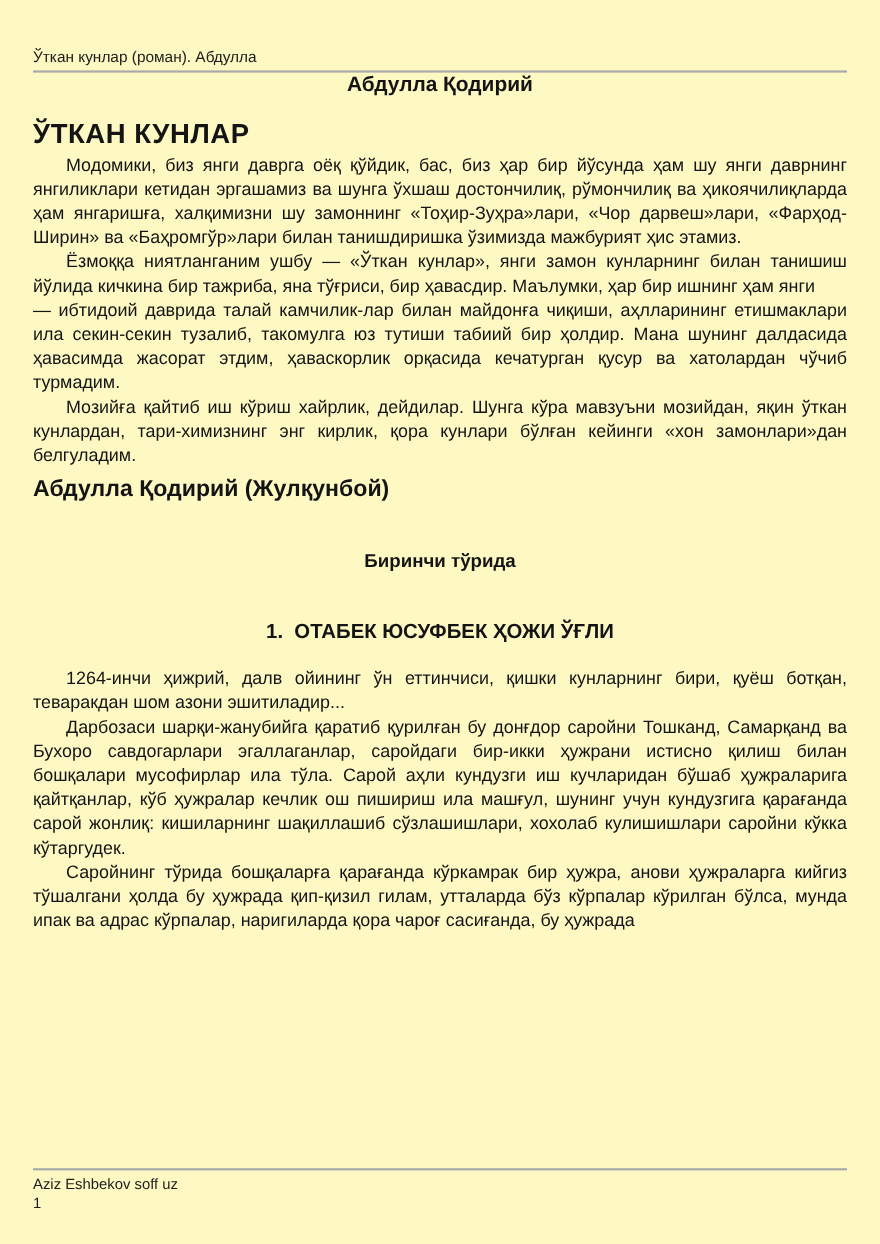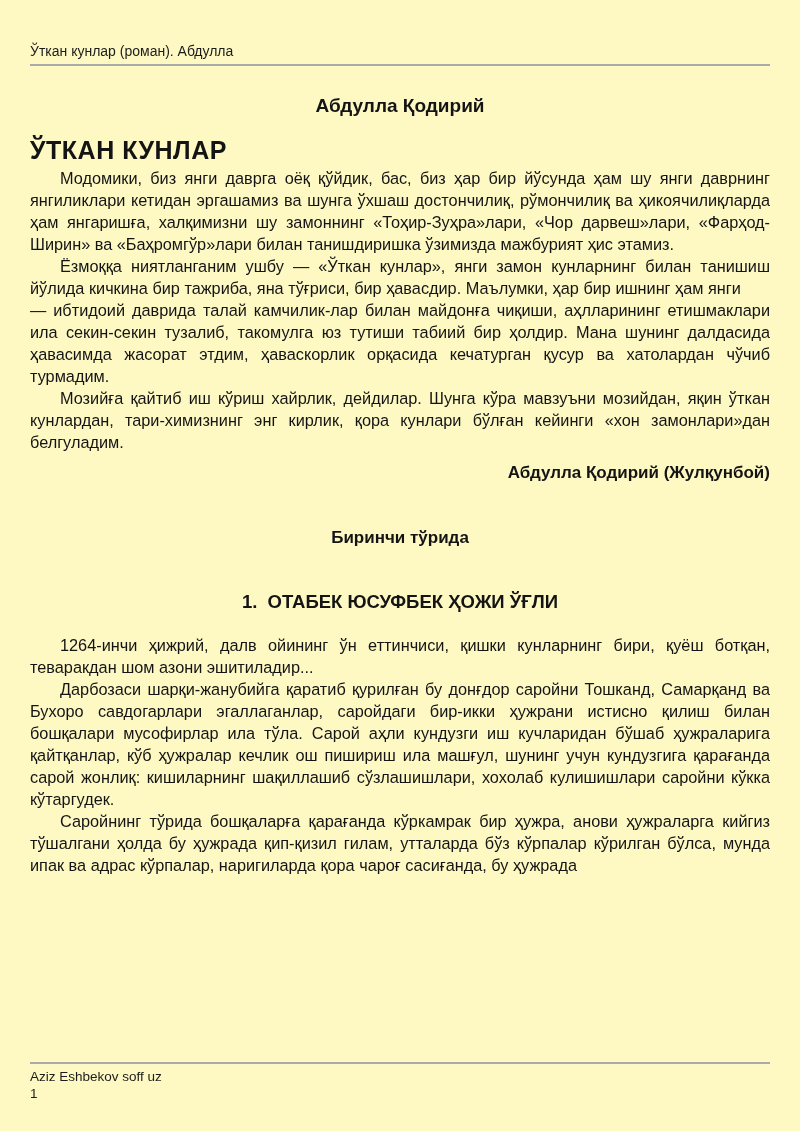--- a/index.html
+++ b/index.html
@@ -19,21 +19,21 @@
     left: 30px;
     right: 30px;
     font-size: 14px;
     line-height: 17px;
     color: #1c1c1c;
     padding-bottom: 4px;
     border-bottom: 2px solid #aaaaaa;
   }
   .content {
     position: absolute;
-    top: 80px;
+    top: 52px;
     left: 30px;
     right: 30px;
     height: 995px;
     overflow: hidden;
   }
   .author {
     margin: 14px 0 0;
     text-align: center;
     font-size: 19px;
     font-weight: bold;
@@ -67,22 +67,21 @@
   .para {
     margin: 0;
     font-size: 16.3px;
     line-height: 22px;
     text-align: justify;
     color: #141414;
   }
   .indent { text-indent: 30px; }
   .signature {
     margin: 10px 0 0;
-    text-align: right;
-    font-size: 17px;
+    font-size: 21px;
     font-weight: bold;
     line-height: 20px;
   }
   .running-footer {
     position: absolute;
     left: 30px;
     right: 30px;
     top: 1062px;
     border-top: 2px solid #aaaaaa;
     padding-top: 4px;

